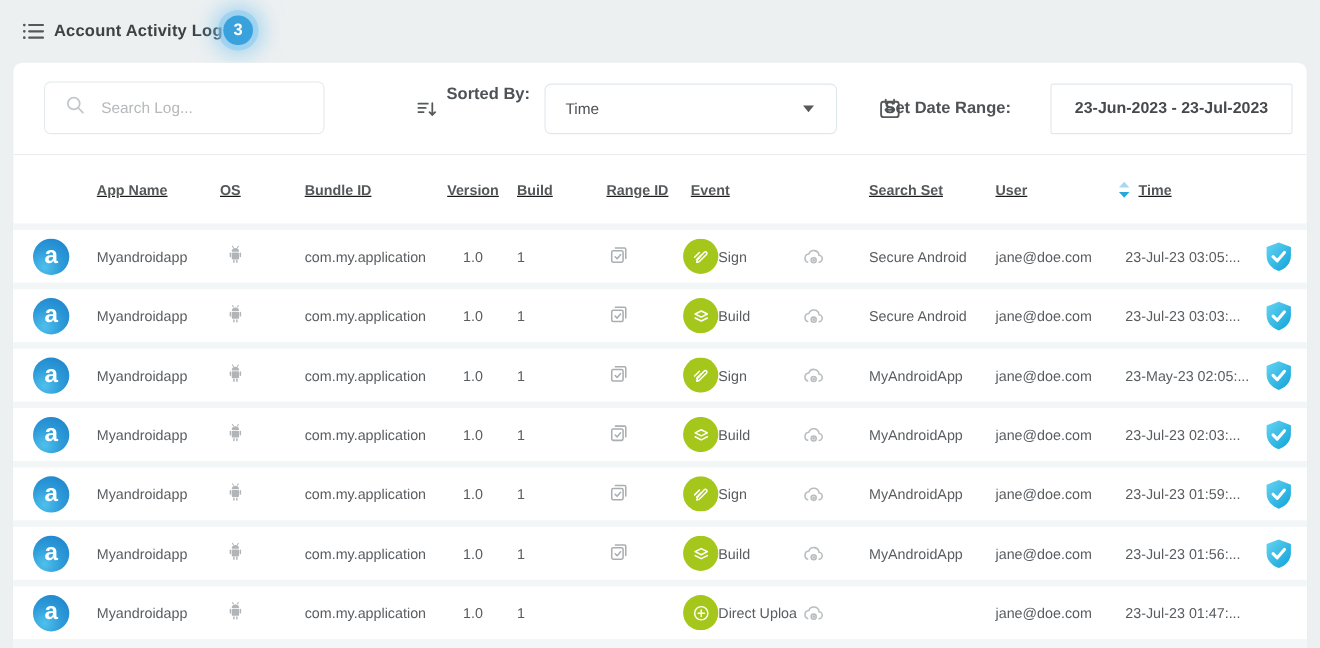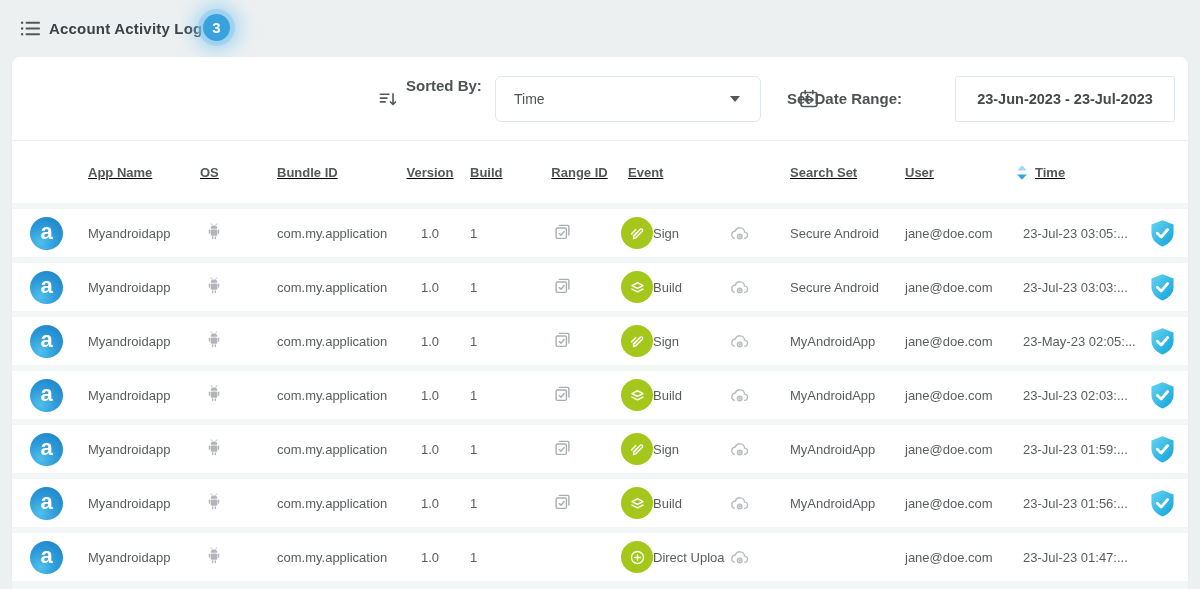--- a/index.html
+++ b/index.html
@@ -31,21 +31,21 @@
   .tb-label { font-size:15px; font-weight:700; color:#4e5255; }
   .sort-ic { position:absolute; left:366px; top:33px; }
   .sort-label { position:absolute; left:394px; top:20px; }
   .dropdown { position:absolute; left:483px; top:19px; width:266px; height:46px;
     border:1px solid #dfe8ec; border-radius:6px; display:flex; align-items:center;
     justify-content:space-between; padding:0 20px 0 18px; cursor:pointer; background:#fff; }
   .dropdown .val { font-size:14px; color:#4e5255; }
   .caret { width:0; height:0; border-left:5px solid transparent;
     border-right:5px solid transparent; border-top:6px solid #55595c; }
   .cal-ic { position:absolute; left:786px; top:31px; }
-  .date-label { position:absolute; left:775px; top:33px; }
+  .date-label { position:absolute; left:792px; top:33px; }
   .dateinput { position:absolute; left:943px; top:19px; width:220px; height:46px;
     border:1px solid #dfe8ec; border-radius:2px; display:flex; align-items:center;
     justify-content:center; font-size:14.5px; color:#46494c; font-weight:600;
     background:#fff; cursor:pointer; }
 
   
   .grid { display:grid;
     grid-template-columns:76px 112px 77px 113px 78px 73px 75px 112px 50px 124px 110px 124px 52px;
     align-items:center; }
   .thead { height:62px;text-decoration:underline; }
@@ -88,20 +88,31 @@
       </g>
     </svg>
   </span>
   <span class="title">Account Activity Log</span>
   <span class="badge">3</span>
 </div>
 
 <div class="card">
 
   <div class="toolbar">
+    <div class="searchbox">
+      <span>
+        <svg width="19" height="19" viewBox="0 0 20 20">
+          <g fill="none" stroke="#c3c7c9" stroke-width="1.7" stroke-linecap="round">
+            <circle cx="8.5" cy="8.5" r="5.7"></circle>
+              <path d="M13 13l4.2 4.2"></path>
+          </g>
+        </svg>
+      </span>
+      <input type="text" placeholder="Search Log..." style="">
+    </div>
 
     <span class="sort-ic">
       <svg width="19" height="19" viewBox="0 0 20 20">
         <g stroke="#55595b" stroke-width="1.7" stroke-linecap="round" fill="none">
           <path d="M2.5 4.5h9M2.5 8.5h7M2.5 12.5h5"></path>
           <path d="M15.8 4v11.3M15.8 15.3l-2.7-2.7M15.8 15.3l2.7-2.7"></path>
         </g>
       </svg>
     </span>
     <span class="tb-label sort-label">Sorted By:</span>

